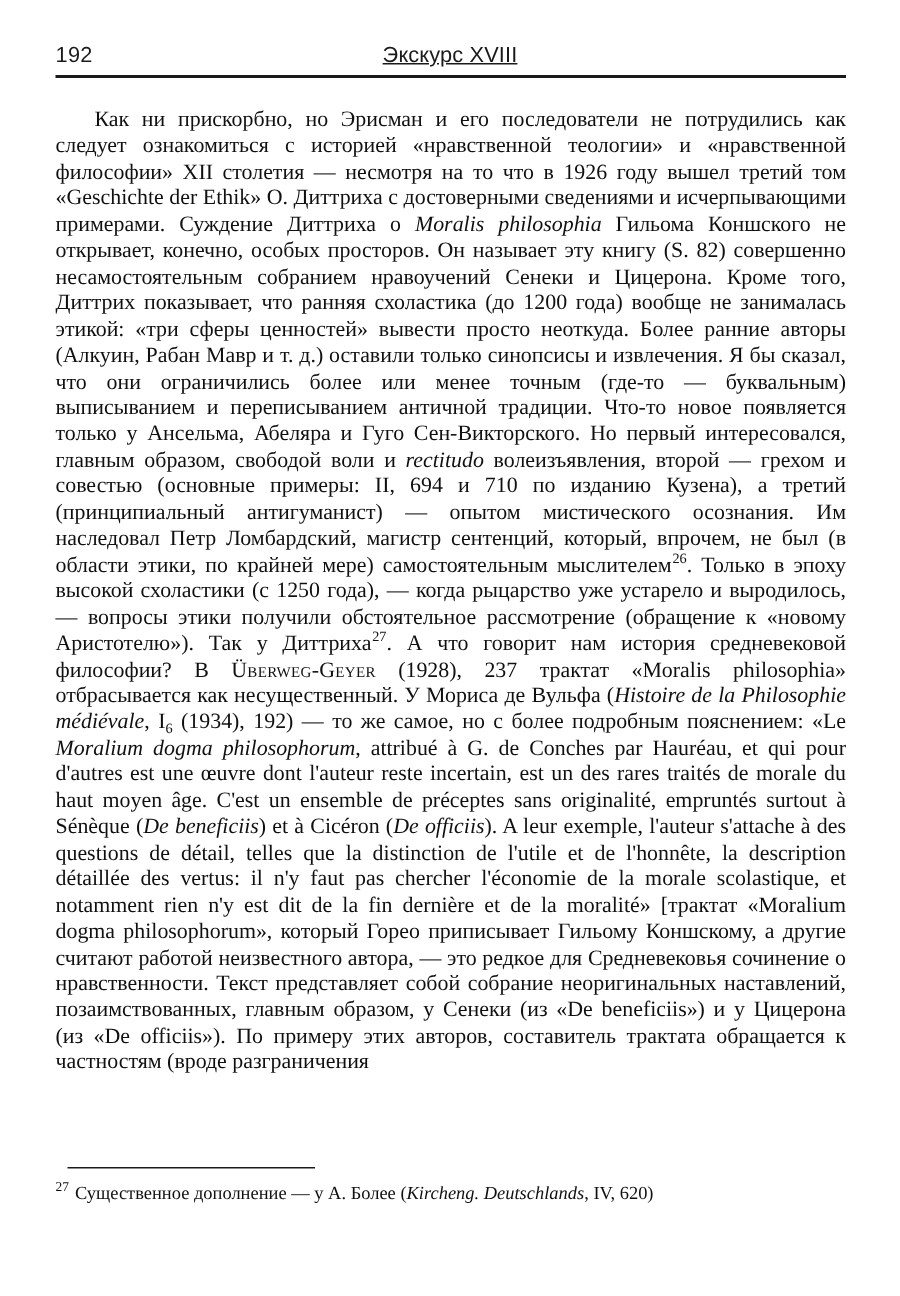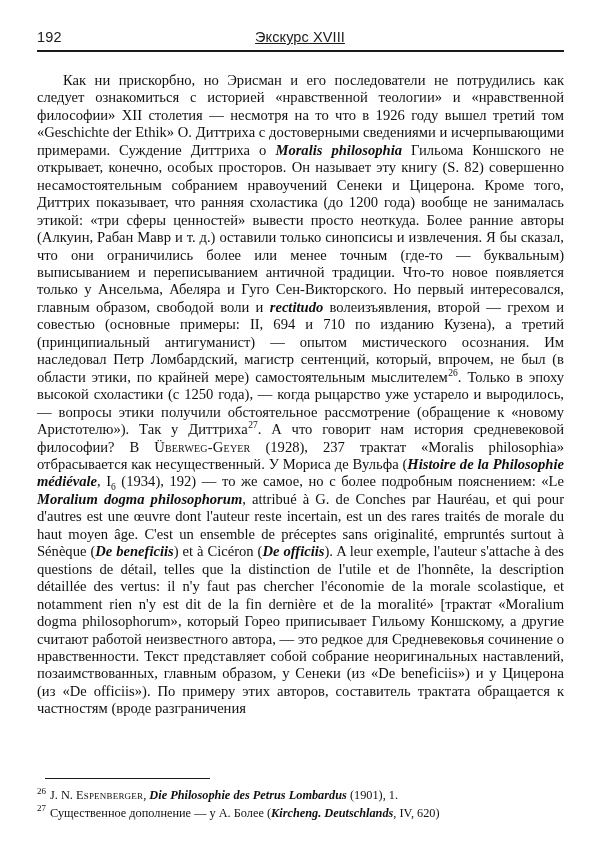--- a/index.html
+++ b/index.html
@@ -70,21 +70,21 @@
     line-height: 17.45px;
     text-align: justify;
     text-justify: inter-word;
     hyphens: manual;
     color: #101010;
   }
   .body-block p {
     margin: 0;
     text-indent: 26px;
   }
-  .it { font-style: italic; font-weight: bold; }
+  .it { font-style: italic; }
   .sc {
     font-variant: small-caps;
     letter-spacing: 0.2px;
   }
   sup.fn {
     font-size: 9.5px;
     vertical-align: super;
     line-height: 0;
     padding-left: 0.5px;
   }
@@ -136,17 +136,16 @@
   </div>
   <div class="runhead-rule"></div>
 
   <div class="body-block">
     <p><span>Как ни прискорбно, но Эрисман и его последователи не потрудились как следует ознакомиться с историей «нравственной теологии» и «нравственной философии» XII столетия — несмотря на то что в 1926 году вышел третий том «Geschichte der Ethik» О. Диттриха с достоверными сведениями и исчерпывающими примерами. Суждение Диттриха о </span><span class="it">Moralis philosophia</span><span> Гильома Коншского не открывает, конечно, особых просторов. Он называет эту книгу (S. 82) совершенно несамостоятельным собранием нравоучений Сенеки и Цицерона. Кроме того, Диттрих показывает, что ранняя схоластика (до 1200 года) вообще не занималась этикой: «три сферы ценностей» вывести просто неоткуда. Более ранние авторы (Алкуин, Рабан Мавр и т. д.) оставили только синопсисы и извлечения. Я бы сказал, что они ограничились более или менее точным (где-то — буквальным) выписыванием и переписыванием античной традиции. Что-то новое появляется только у Ансельма, Абеляра и Гуго Сен-Викторского. Но первый интересовался, главным образом, свободой воли и </span><span class="it">rectitudo</span><span> волеизъявления, второй — грехом и совестью (основные примеры: II, 694 и 710 по изданию Кузена), а третий (принципиальный антигуманист) — опытом мистического осознания. Им наследовал Петр Ломбардский, магистр сентенций, который, впрочем, не был (в области этики, по крайней мере) самостоятельным мыслителем</span><sup class="fn">26</sup><span>. Только в эпоху высокой схоластики (с 1250 года), — когда рыцарство уже устарело и выродилось, — вопросы этики получили обстоятельное рассмотрение (обращение к «новому Аристотелю»). Так у Диттриха</span><sup class="fn">27</sup><span>. А что говорит нам история средневековой философии? В </span><span class="sc">Überweg-Geyer</span><span> (1928), 237 трактат «Moralis philosophia» отбрасывается как несущественный. У Мориса де Вульфа (</span><span class="it">Histoire de la Philosophie médiévale</span><span>, I</span><sub class="sb">6</sub><span> (1934), 192) — то же самое, но с более подробным пояснением: «Le </span><span class="it">Moralium dogma philosophorum</span><span>, attribué à G. de Conches par Hauréau, et qui pour d'autres est une œuvre dont l'auteur reste incertain, est un des rares traités de morale du haut moyen âge. C'est un ensemble de préceptes sans originalité, empruntés surtout à Sénèque (</span><span class="it">De beneficiis</span><span>) et à Cicéron (</span><span class="it">De officiis</span><span>). A leur exemple, l'auteur s'attache à des questions de détail, telles que la distinction de l'utile et de l'honnête, la description détaillée des vertus: il n'y faut pas chercher l'économie de la morale scolastique, et notamment rien n'y est dit de la fin dernière et de la moralité» [трактат «Moralium dogma philosophorum», который Горео приписывает Гильому Коншскому, а другие считают работой неизвестного автора, — это редкое для Средневековья сочинение о нравственности. Текст представляет собой собрание неоригинальных наставлений, позаимствованных, главным образом, у Сенеки (из «De beneficiis») и у Цицерона (из «De officiis»). По примеру этих авторов, составитель трактата обращается к частностям (вроде разграничения</span></p>
   </div>
 
   <div class="fn-rule"></div>
 
   <div class="footnotes">
-    <p class="fnote"><span class="fnum">26</span><span>J. N. </span><span class="sc">Espenberger</span><span>, </span><span class="it">Die Philosophie des Petrus Lombardus</span><span> (1901), 1.</span></p>
     <p class="fnote"><span class="fnum">27</span><span>Существенное дополнение — у А. Более (</span><span class="it">Kircheng. Deutschlands</span><span>, IV, 620)</span></p>
   </div>
 
 </div>
 
 </body></html>

